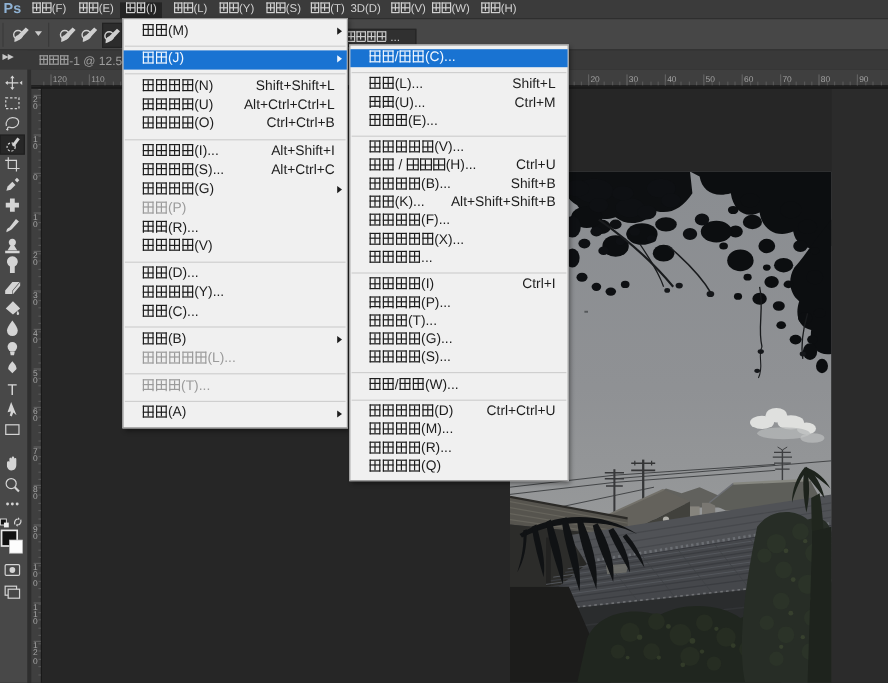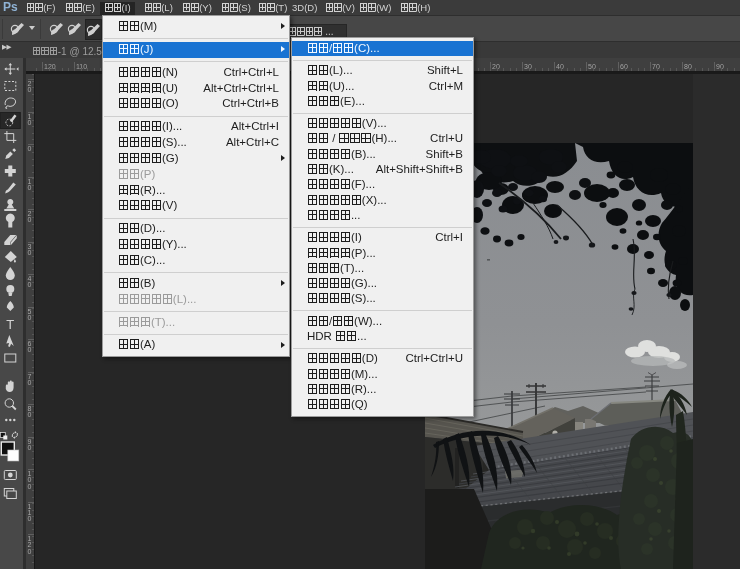--- a/index.html
+++ b/index.html
@@ -823,25 +823,25 @@
     <div class="vtickm" style="top:476.5px"></div>
     <div class="vtickm" style="top:483px"></div>
     <div class="vtickm" style="top:489.5px"></div>
   </div>
 <div id="canvshadow"></div>
 <div class="menu" style="left:102px;top:15px;width:188px">
     <div class="mrow" style="height:15.85px;line-height:15.85px"><span class="ml"><i class="c"></i><i class="c"></i>(M)</span><span class="ma"></span></div>
     <div class="msep" style="height:7px"></div>
     <div class="mrow sel" style="height:15.85px;line-height:15.85px"><span class="ml"><i class="c"></i><i class="c"></i>(J)</span><span class="ma"></span></div>
     <div class="msep" style="height:7px"></div>
-    <div class="mrow" style="height:15.85px;line-height:15.85px"><span class="ml"><i class="c"></i><i class="c"></i><i class="c"></i><i class="c"></i>(N)</span><span class="ms">Ctrl+Ctrl+L</span></div>
+    <div class="mrow" style="height:15.85px;line-height:15.85px"><span class="ml"><i class="c"></i><i class="c"></i><i class="c"></i><i class="c"></i>(N)</span><span class="ms">Shift+Shift+L</span></div>
     <div class="mrow" style="height:15.85px;line-height:15.85px"><span class="ml"><i class="c"></i><i class="c"></i><i class="c"></i><i class="c"></i>(U)</span><span class="ms">Alt+Ctrl+Ctrl+L</span></div>
     <div class="mrow" style="height:15.85px;line-height:15.85px"><span class="ml"><i class="c"></i><i class="c"></i><i class="c"></i><i class="c"></i>(O)</span><span class="ms">Ctrl+Ctrl+B</span></div>
     <div class="msep" style="height:7px"></div>
-    <div class="mrow" style="height:15.85px;line-height:15.85px"><span class="ml"><i class="c"></i><i class="c"></i><i class="c"></i><i class="c"></i>(I)...</span><span class="ms">Alt+Ctrl+I</span></div>
+    <div class="mrow" style="height:15.85px;line-height:15.85px"><span class="ml"><i class="c"></i><i class="c"></i><i class="c"></i><i class="c"></i>(I)...</span><span class="ms">Alt+Shift+I</span></div>
     <div class="mrow" style="height:15.85px;line-height:15.85px"><span class="ml"><i class="c"></i><i class="c"></i><i class="c"></i><i class="c"></i>(S)...</span><span class="ms">Alt+Ctrl+C</span></div>
     <div class="mrow" style="height:15.85px;line-height:15.85px"><span class="ml"><i class="c"></i><i class="c"></i><i class="c"></i><i class="c"></i>(G)</span><span class="ma"></span></div>
     <div class="mrow dis" style="height:15.85px;line-height:15.85px"><span class="ml"><i class="c"></i><i class="c"></i>(P)</span></div>
     <div class="mrow" style="height:15.85px;line-height:15.85px"><span class="ml"><i class="c"></i><i class="c"></i>(R)...</span></div>
     <div class="mrow" style="height:15.85px;line-height:15.85px"><span class="ml"><i class="c"></i><i class="c"></i><i class="c"></i><i class="c"></i>(V)</span></div>
     <div class="msep" style="height:7px"></div>
     <div class="mrow" style="height:15.85px;line-height:15.85px"><span class="ml"><i class="c"></i><i class="c"></i>(D)...</span></div>
     <div class="mrow" style="height:15.85px;line-height:15.85px"><span class="ml"><i class="c"></i><i class="c"></i><i class="c"></i><i class="c"></i>(Y)...</span></div>
     <div class="mrow" style="height:15.85px;line-height:15.85px"><span class="ml"><i class="c"></i><i class="c"></i>(C)...</span></div>
     <div class="msep" style="height:7px"></div>
@@ -867,18 +867,17 @@
     <div class="mrow" style="height:15.3px;line-height:15.3px"><span class="ml"><i class="c"></i><i class="c"></i><i class="c"></i><i class="c"></i><i class="c"></i>(X)...</span></div>
     <div class="mrow" style="height:15.3px;line-height:15.3px"><span class="ml"><i class="c"></i><i class="c"></i><i class="c"></i><i class="c"></i>...</span></div>
     <div class="msep" style="height:7px"></div>
     <div class="mrow" style="height:15.3px;line-height:15.3px"><span class="ml"><i class="c"></i><i class="c"></i><i class="c"></i><i class="c"></i>(I)</span><span class="ms">Ctrl+I</span></div>
     <div class="mrow" style="height:15.3px;line-height:15.3px"><span class="ml"><i class="c"></i><i class="c"></i><i class="c"></i><i class="c"></i>(P)...</span></div>
     <div class="mrow" style="height:15.3px;line-height:15.3px"><span class="ml"><i class="c"></i><i class="c"></i><i class="c"></i>(T)...</span></div>
     <div class="mrow" style="height:15.3px;line-height:15.3px"><span class="ml"><i class="c"></i><i class="c"></i><i class="c"></i><i class="c"></i>(G)...</span></div>
     <div class="mrow" style="height:15.3px;line-height:15.3px"><span class="ml"><i class="c"></i><i class="c"></i><i class="c"></i><i class="c"></i>(S)...</span></div>
     <div class="msep" style="height:7px"></div>
     <div class="mrow" style="height:15.3px;line-height:15.3px"><span class="ml"><i class="c"></i><i class="c"></i>/<i class="c"></i><i class="c"></i>(W)...</span></div>
-    <div class="mrow" style="height:15.3px;line-height:15.3px"><span class="ml">HDR <i class="c"></i><i class="c"></i>...</span></div>
     <div class="msep" style="height:7px"></div>
     <div class="mrow" style="height:15.3px;line-height:15.3px"><span class="ml"><i class="c"></i><i class="c"></i><i class="c"></i><i class="c"></i><i class="c"></i>(D)</span><span class="ms">Ctrl+Ctrl+U</span></div>
     <div class="mrow" style="height:15.3px;line-height:15.3px"><span class="ml"><i class="c"></i><i class="c"></i><i class="c"></i><i class="c"></i>(M)...</span></div>
     <div class="mrow" style="height:15.3px;line-height:15.3px"><span class="ml"><i class="c"></i><i class="c"></i><i class="c"></i><i class="c"></i>(R)...</span></div>
     <div class="mrow" style="height:15.3px;line-height:15.3px"><span class="ml"><i class="c"></i><i class="c"></i><i class="c"></i><i class="c"></i>(Q)</span></div>
   </div>
 </body></html>

